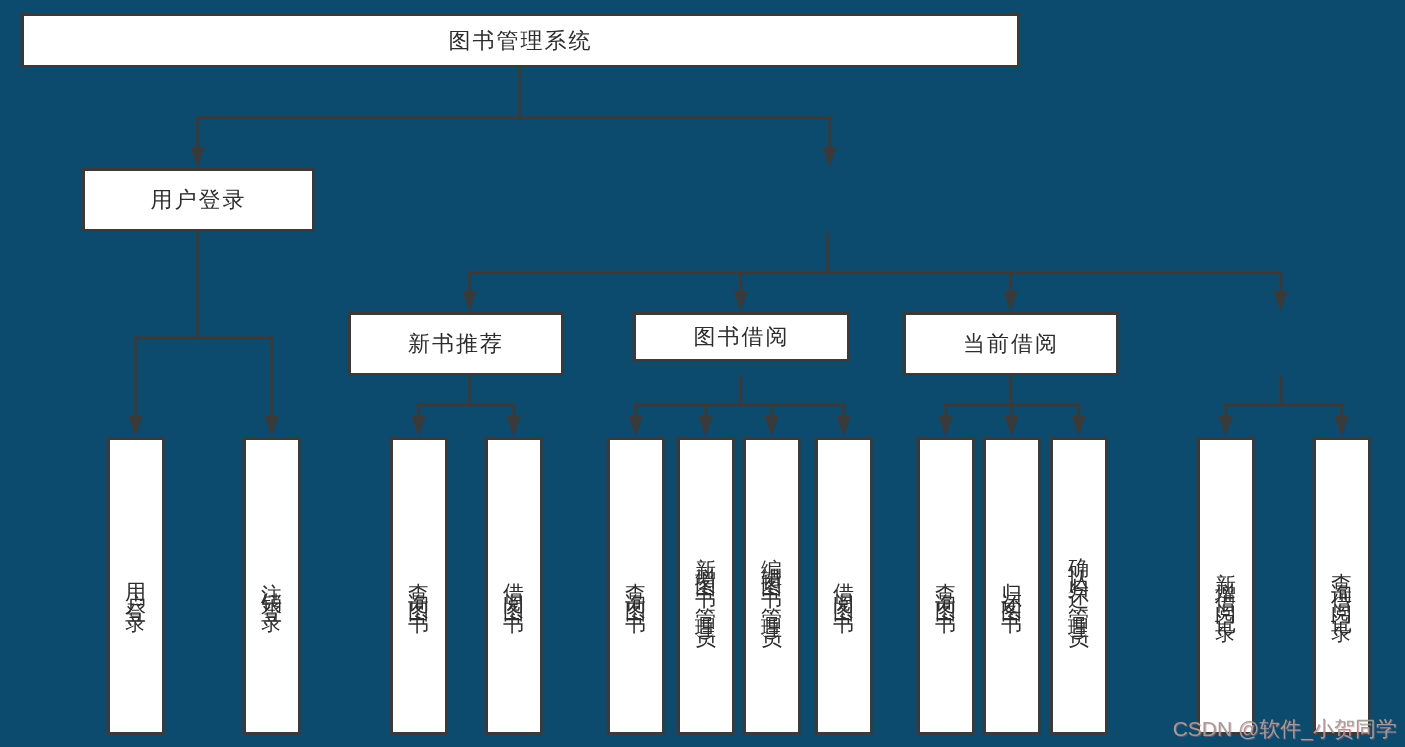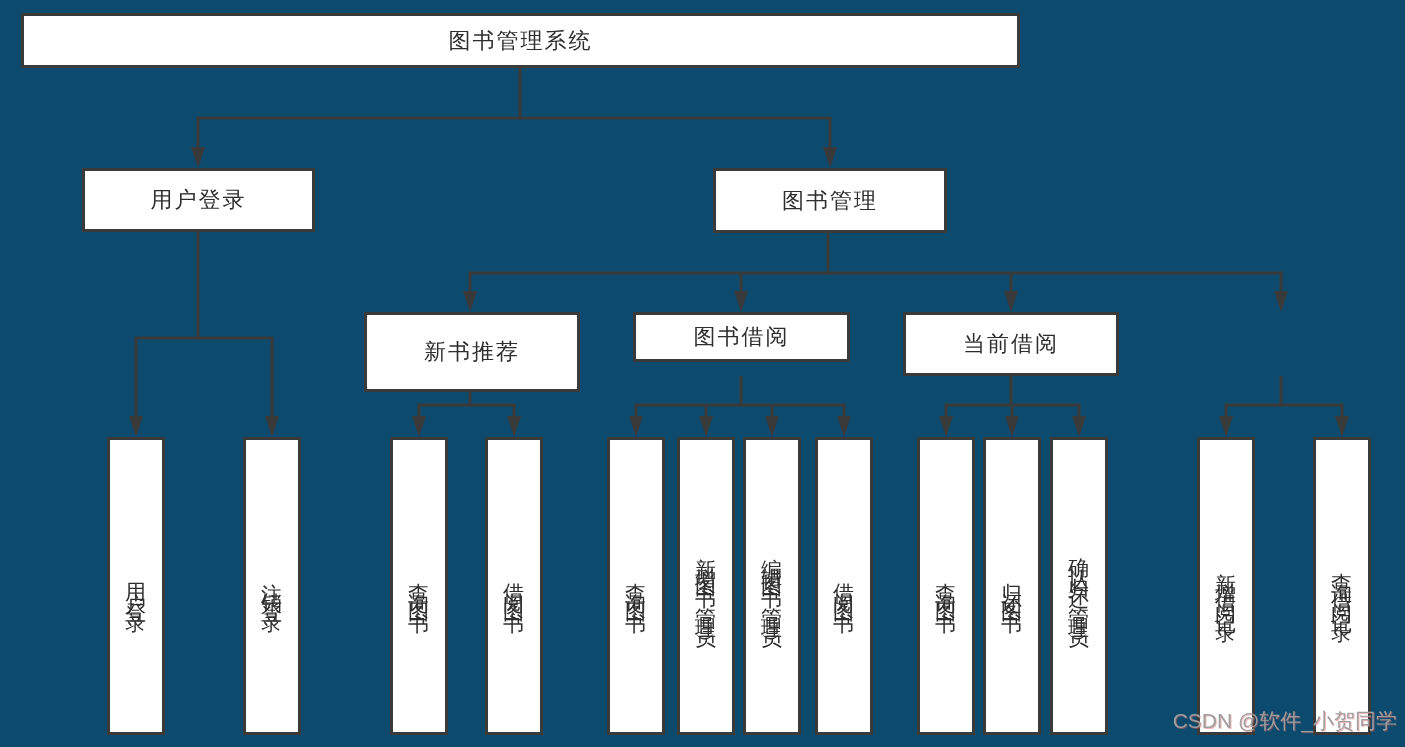--- a/index.html
+++ b/index.html
@@ -14,21 +14,21 @@
     position:absolute;box-sizing:border-box;background:#ffffff;
     border:3px solid #3a3a3a;display:flex;align-items:center;justify-content:center;
   }
   .node .h{font-size:22px;letter-spacing:2px;white-space:nowrap;color:#2d2d2d;}
   .leaf{top:437px;width:58px;height:298px;}
   .leaf .v{
     writing-mode:vertical-rl;text-orientation:mixed;
     font-size:21px;letter-spacing:10px;line-height:1;color:#2d2d2d;white-space:nowrap;
   }
   .watermark{
-    position:absolute;right:8px;bottom:12px;font-size:21px;color:#9e9e9e;
+    position:absolute;right:8px;bottom:4px;font-size:21px;color:#9e9e9e;
     text-shadow:1px 1px 0 rgba(217,98,98,0.45);white-space:nowrap;
   }
 </style>
 </head>
 <body>
 
 <div class="canvas">
 
   <svg class="connectors" viewBox="0 0 1405 747">
     <g>
@@ -99,25 +99,22 @@
     </g>
   </svg>
 
   <div class="node" style="left:21px;top:13px;width:999px;height:55px">
     <span class="h">图书管理系统</span>
   </div>
 
   <div class="node" style="left:82px;top:168px;width:233px;height:64px">
     <span class="h">用户登录</span>
   </div>
-  <div class="node" style="left:713px;top:168px;width:234px;height:65px">
-    <span class="h">图书管理</span>
-  </div>
 
-  <div class="node" style="left:364px;top:312px;width:216px;height:80px">
+  <div class="node" style="left:348px;top:312px;width:216px;height:64px">
     <span class="h">新书推荐</span>
   </div>
   <div class="node" style="left:633px;top:312px;width:217px;height:50px">
     <span class="h">图书借阅</span>
   </div>
   <div class="node" style="left:903px;top:312px;width:216px;height:64px">
     <span class="h">当前借阅</span>
   </div>
 
   <div class="node leaf" style="left:107px">

